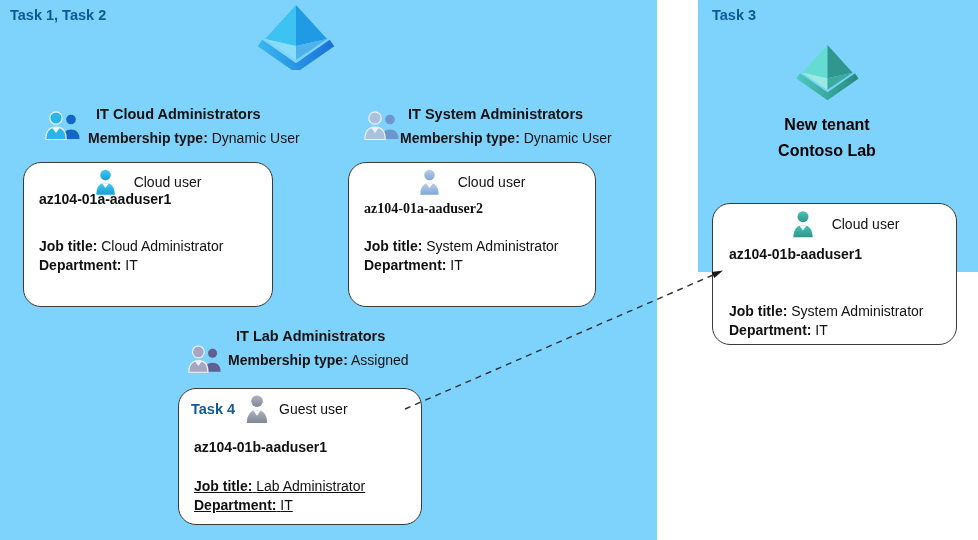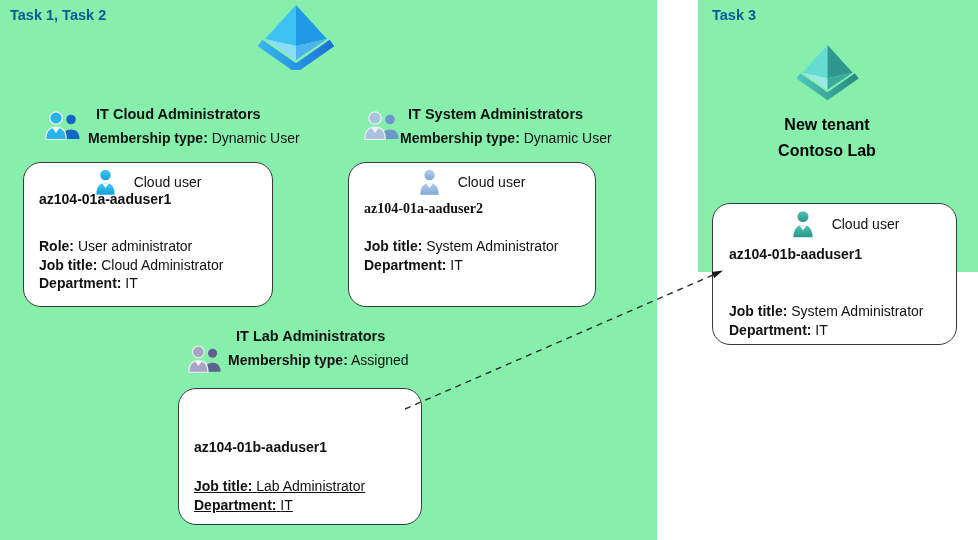--- a/index.html
+++ b/index.html
@@ -5,21 +5,21 @@
   * { margin:0; padding:0; box-sizing:border-box; }
   html,body { width:978px; height:540px; }
   body {
     font-family:"Liberation Sans", sans-serif;
     background:#ffffff;
     position:relative;
     overflow:hidden;
     color:#111;
   }
   .canvas { position:absolute; left:0; top:0; width:978px; height:540px; }
-  .panel { position:absolute; background:#86efac; }
+  .panel { position:absolute; background:#7dd3fc; }
   #left-panel  { left:0;   top:0; width:657px; height:540px; }
   #right-panel { left:698px; top:0; width:280px; height:272px; }
 
   .task-label { position:absolute; font-size:14.5px; font-weight:700; color:#0e5a96; white-space:nowrap; }
 
   .tenant-title { position:absolute; font-weight:700; font-size:16px; color:#000; text-align:center; line-height:26px; }
 
   .grp-icon { position:absolute; width:36px; height:30px; }
   .grp-text { position:absolute; font-size:14px; line-height:24px; white-space:nowrap; }
   .grp-text .g-title { font-weight:700; font-size:14.5px;margin-left:8px; }
@@ -121,24 +121,20 @@
             <circle cx="12" cy="7.5" r="6" fill="url(#gCyan)"></circle>
             <path d="M1.5,30 C1.5,21 6,16.5 12,16.5 C18,16.5 22.5,21 22.5,30 Z" fill="url(#gCyan)"></path>
             <path d="M8,16.9 L12,22.5 L16,16.9 Z" fill="#ffffff"></path>
           </svg>
         </span>
         <span>Cloud user</span>
       </div>
       <div class="card-name" style="top:28px;">az104-01a-aaduser1</div>
       <div class="card-fields" style="top:74px;">
         <div>
-          <span class="b">Role:</span>
-          <span>User administrator</span>
-        </div>
-        <div>
           <span class="b">Job title:</span>
           <span>Cloud Administrator</span>
         </div>
         <div>
           <span class="b">Department:</span>
           <span>IT</span>
         </div>
       </div>
     </div>
 
@@ -183,20 +179,37 @@
     </div>
     <div class="grp-text" style="left:228px; top:324px;">
       <div class="g-title">IT Lab Administrators</div>
       <div>
         <span class="b">Membership type:</span>
         <span>Assigned</span>
       </div>
     </div>
 
     <div class="card" style="left:178px; top:388px; width:244px; height:137px;">
+      <div class="card-head" id="guest-head">
+        <span id="guest-task">Task 4</span>
+        <span class="p-icon">
+          <svg width="24" height="29" viewBox="0 0 24 30">
+            <defs>
+                <linearGradient id="gGray" x1="0" y1="0" x2="0" y2="1">
+              <stop offset="0" stop-color="#aeb4be"></stop>
+                  <stop offset="1" stop-color="#818896"></stop>
+            </linearGradient>
+              </defs>
+            <circle cx="12" cy="7.5" r="6" fill="url(#gGray)"></circle>
+            <path d="M1.5,30 C1.5,21 6,16.5 12,16.5 C18,16.5 22.5,21 22.5,30 Z" fill="url(#gGray)"></path>
+            <path d="M8,16.9 L12,22.5 L16,16.9 Z" fill="#ffffff"></path>
+          </svg>
+        </span>
+        <span>Guest user</span>
+      </div>
       <div class="card-name" style="top:50px;">az104-01b-aaduser1</div>
       <div class="card-fields" style="top:88px;text-decoration:underline;">
         <div>
           <span class="b">Job title:</span>
           <span>Lab Administrator</span>
         </div>
         <div>
           <span class="b">Department:</span>
           <span>IT</span>
         </div>

